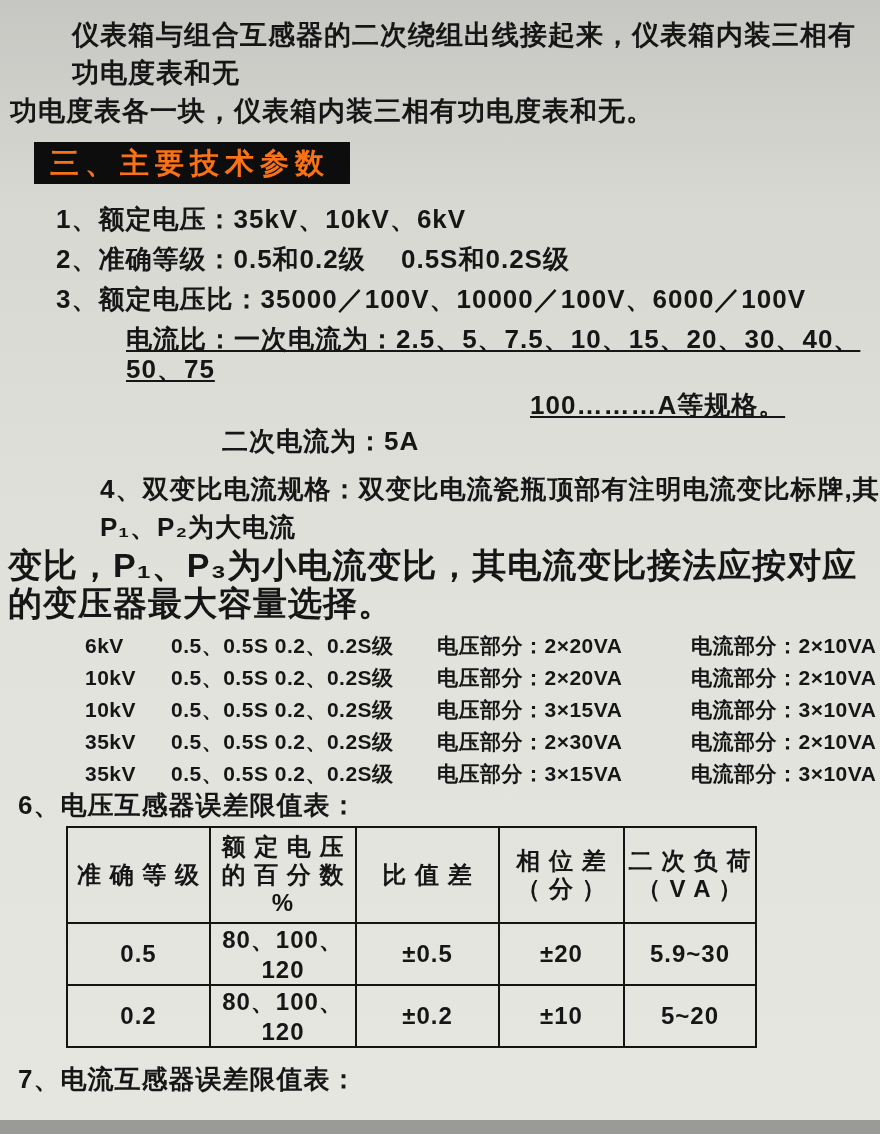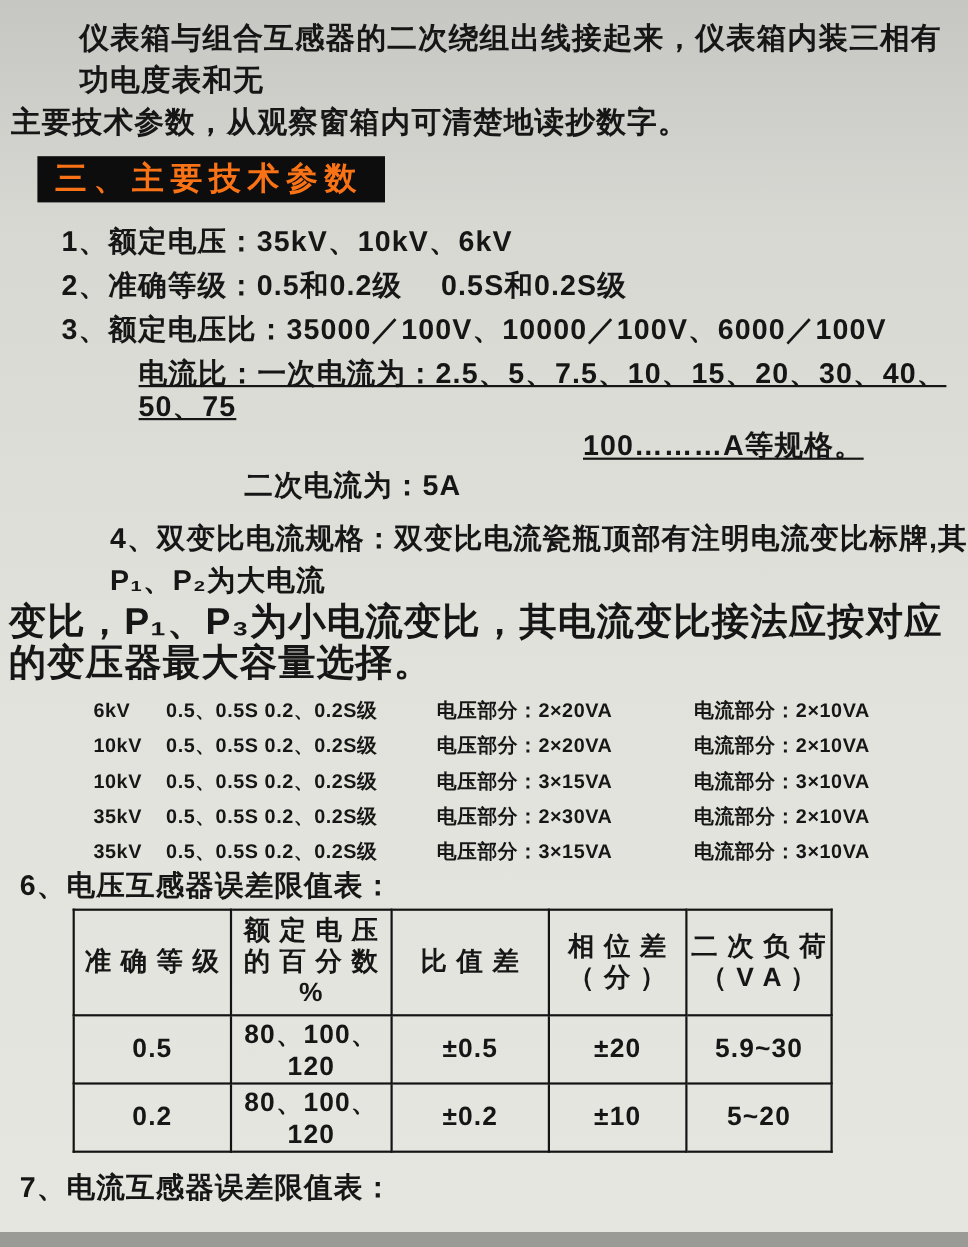--- a/index.html
+++ b/index.html
@@ -32,36 +32,36 @@
   .item { font-size:26px; line-height:30px; letter-spacing:1px; }
   .i-num  { margin-left:56px; margin-top:10px; }
   .i-num.first { margin-top:20px; }
   .ratio1 { margin-left:126px; margin-top:10px;text-decoration:underline; }
   .ratio2 { margin-left:530px; margin-top:6px;text-decoration:underline; }
   .ratio3 { margin-left:222px; margin-top:6px; }
   .p4-l1 { margin-left:100px; margin-top:14px; font-size:26px; line-height:38px; letter-spacing:1px;}
   .p4-l2 { margin-left:8px; font-size:34px; line-height:38px; letter-spacing:1px;}
   .i-left { margin-left:18px; margin-top:4px; }
   .cap-grid { margin-left:85px; margin-top:8px; }
-  .cap-row { display:grid; grid-template-columns:66px 246px 234px auto; height:32px; align-items:center; font-size:18px; letter-spacing:0.5px; }
+  .cap-row { display:grid; grid-template-columns:66px 246px 234px auto; height:32px; align-items:center; font-size:21px; letter-spacing:0.5px;gap:20px; }
   .i6 { margin-top:0; }
   table { border-collapse:collapse; table-layout:fixed; }
   .t1 { margin:6px 0 0 66px; width:689px; font-size:24px; }
   .t1 th, .t1 td { border:2px solid #141414; text-align:center; vertical-align:middle; font-weight:600; }
   .t1 th { white-space:pre-line; line-height:28px; padding:5px 2px; letter-spacing:1px; }
   .t1 td { height:38px; letter-spacing:1px; }
   .i7 { margin-top:16px; }
 </style>
 </head>
 <body>
 
 <div class="page">
 
   <div class="line intro-l1">仪表箱与组合互感器的二次绕组出线接起来，仪表箱内装三相有功电度表和无</div>
-  <div class="line intro-l2">主要技术参数，从观察窗箱内可清楚地读抄数字。</div>
+  <div class="line intro-l2">功电度表各一块，仪表箱内装三相有功电度表和无。</div>
 
   <div><span class="banner">三、主要技术参数</span></div>
 
   <div class="item i-num first">1、额定电压：35kV、10kV、6kV</div>
   <div class="item i-num">2、准确等级：0.5和0.2级　 0.5S和0.2S级</div>
   <div class="item i-num">3、额定电压比：35000／100V、10000／100V、6000／100V</div>
 
   <div class="item ratio1">电流比：一次电流为：2.5、5、7.5、10、15、20、30、40、50、75</div>
   <div class="item ratio2">100………A等规格。</div>
   <div class="item ratio3">二次电流为：5A</div>

